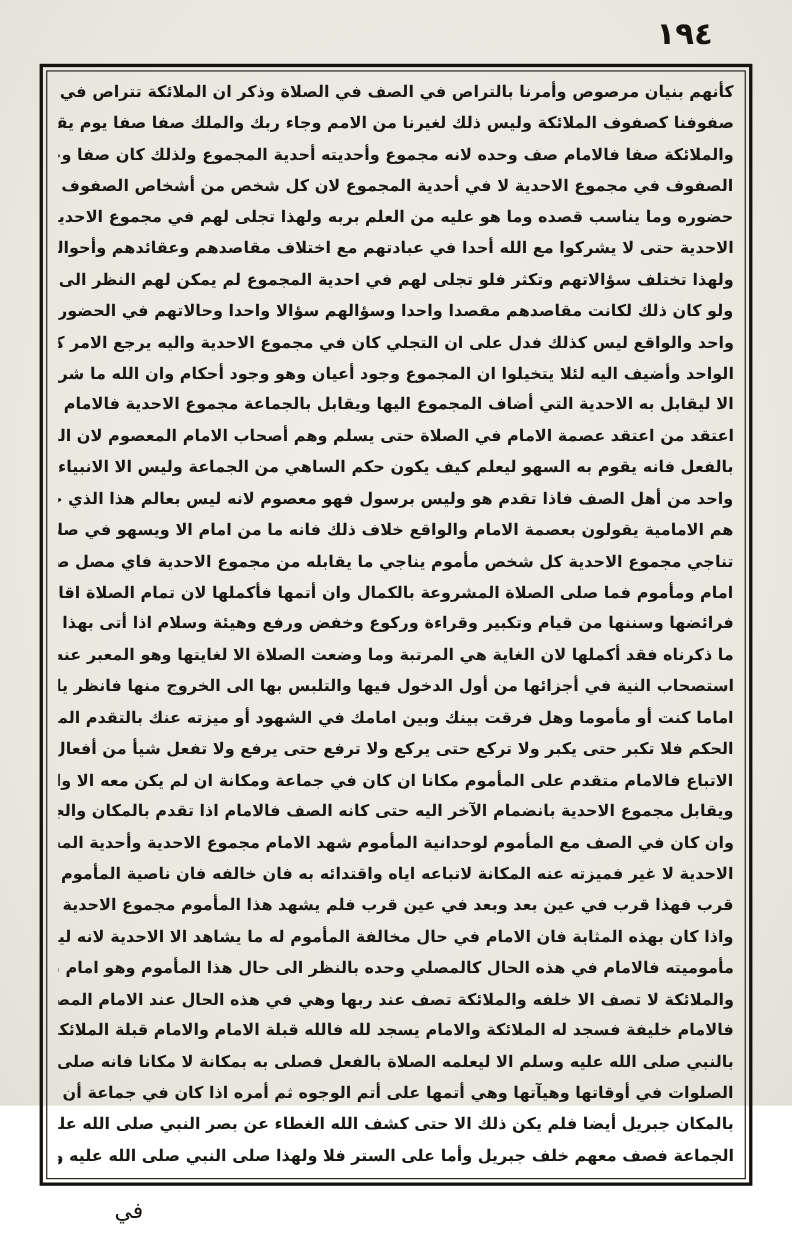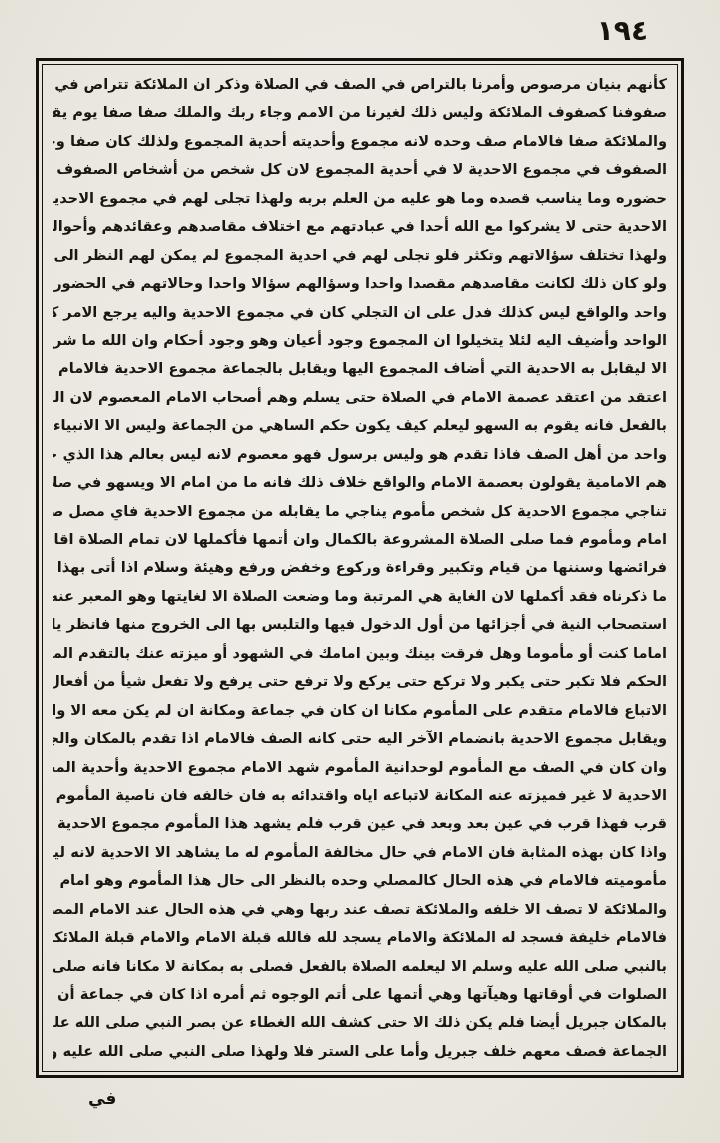--- a/index.html
+++ b/index.html
@@ -3,21 +3,21 @@
 <meta charset="utf-8">
 <style>
   html, body { margin: 0; padding: 0; }
   body {
     width: 720px; height: 1143px;
     font-family: "DejaVu Sans", sans-serif;
     overflow: hidden;
   }
   #page {
     position: relative;
-    width: 720px; height: 1143px;
+    width: 720px; height: 1005px;
     background: #edebe4;
     background-image: radial-gradient(ellipse at 50% 45%, #f0eee8 0%, #eae7df 70%, #e3e0d6 100%);
   }
   
   #page-number {
     position: absolute;
     top: 14px; right: 72px;
     direction: rtl;
     font-size: 28px;
     font-weight: bold;
@@ -54,24 +54,24 @@
     font-weight: bold;
     text-align: justify;
     text-align-last: justify;
     white-space: nowrap;
     overflow: hidden;
     color: #1a1712;
   }
   
   #catchword {
     position: absolute;
-    left: 88px; top: 1088px;
+    left: 104px; top: 1088px;
     direction: rtl;
-    font-size: 17px;
-    font-weight: bold;
+    font-size: 20px;
+    font-weight: normal;
     color: #17140f;
   }
 </style>
 </head>
 <body>
 
 <div id="page">
 
   <div id="page-number">١٩٤</div>
 

